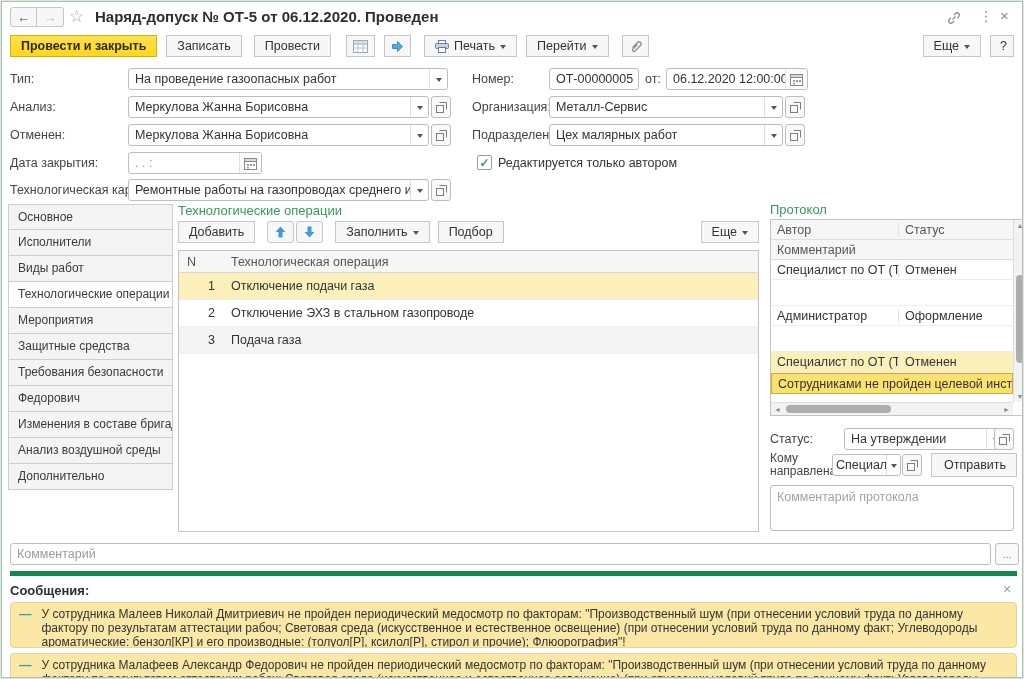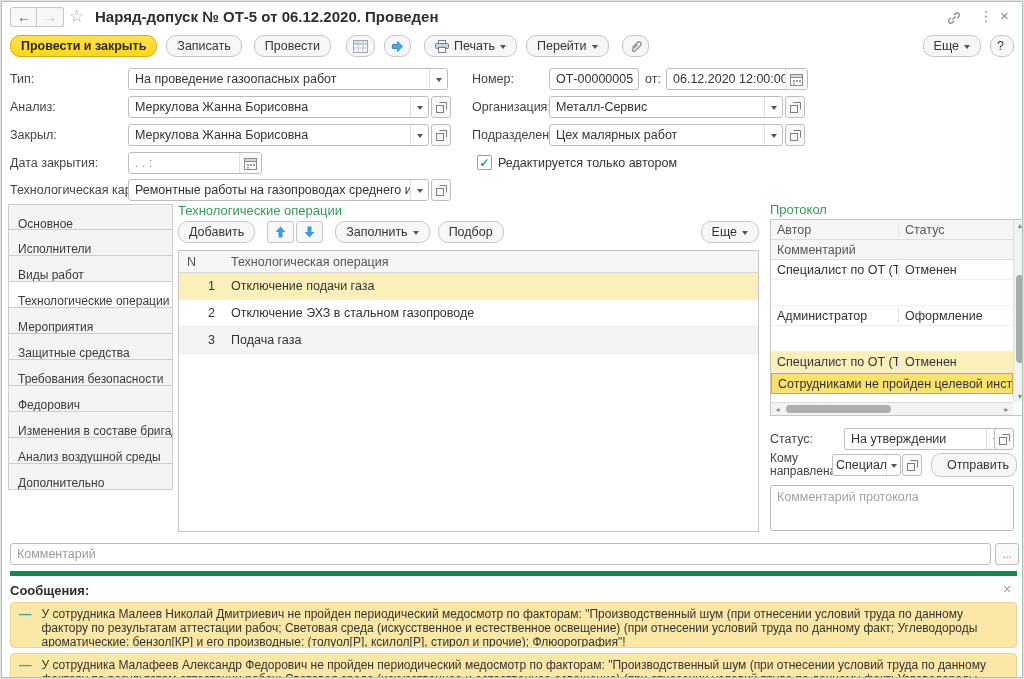--- a/index.html
+++ b/index.html
@@ -16,22 +16,22 @@
   .navbtn.back { border-radius:3px 0 0 3px; color:#444; }
   .navbtn.fwd  { border-radius:0 3px 3px 0; border-left:none; color:#bdbdbd; }
   .star { position:absolute; left:67px; top:4px; font-size:17px; color:#a8a8a8; }
   .wtitle { position:absolute; left:93px; top:6px; font-size:15px; font-weight:bold; color:#2e2e2e; white-space:nowrap; }
   .winicon { position:absolute; top:7px; color:#8a8a8a; cursor:default; }
   .ic-link { left:944px; top:8px; }
   .ic-dots { left:977px; font-size:14px; top:6px; }
   .ic-close{ left:998px; font-size:15px; top:5px; }
 
   
-  .btn { display:inline-flex; align-items:center; justify-content:flex-start; height:22px;
-    padding:0 10px; background:#f7f7f7; border:1px solid #c6c6c6; border-radius:10px;
+  .btn { display:inline-flex; align-items:center; justify-content:flex-end; height:22px;
+    padding:0 10px; background:#f7f7f7; border:1px solid #c6c6c6; border-radius:0;
     font-size:12.5px; color:#333; gap:5px; white-space:nowrap; }
   .btn.primary { background:linear-gradient(#ffe04f,#fed71e); border-color:#d9b200; font-weight:bold; color:#2e2a00; }
   .btn.iconbtn { padding:0 6px; }
   .car { width:0; height:0; border:3.5px solid transparent; border-top:4.5px solid #555; margin-top:4px; }
   .toolbar { position:absolute; top:32px; left:8px; right:8px; height:24px; display:flex; gap:9px; align-items:center; }
   .tb-spacer { flex:1; }
 
   
   .lbl { position:absolute; line-height:22px; color:#444; white-space:nowrap; }
   .fld { position:absolute; height:22px; border:1px solid #bdbdbd; border-radius:3px;
@@ -42,21 +42,21 @@
   .fld .calbtn { width:22px; align-self:stretch; display:flex; align-items:center; justify-content:center; border-left:1px solid #e0e0e0; background:#fafafa; }
   .openbtn { position:absolute; width:20px; height:22px; border:1px solid #bdbdbd; border-radius:3px;
     background:#f9f9f9; display:flex; align-items:center; justify-content:center; }
   .chkrow { position:absolute; display:flex; align-items:center; gap:6px; }
   .chk { width:15px; height:15px; border:1px solid #9c9c9c; border-radius:2px; background:#fff;
     display:flex; align-items:center; justify-content:center; color:#2ba84a; font-weight:bold; font-size:12px; line-height:1; }
 
   
   .sidebar { position:absolute; left:6px; top:202px; width:165px; }
   .sitem { height:26px; border:1px solid #cdcdcd; border-top:none; background:#f4f4f4;
-    padding:12px 9px; font-size:12px; color:#3a3a3a; white-space:nowrap; overflow:hidden; cursor:default; }
+    padding:5px 9px; font-size:12px; color:#3a3a3a; white-space:nowrap; overflow:hidden; cursor:default; }
   .sitem:first-child { border-top:1px solid #cdcdcd; }
   .sitem.active { background:#fff; }
 
   
   .gtitle { position:absolute; font-size:13px; color:#349a5e; }
   .opsbar { position:absolute; left:176px; top:219px; width:581px; display:flex; gap:8px; align-items:center; }
   .arrbtn { width:27px; height:22px; padding:0; display:inline-flex; align-items:center; justify-content:center;
     background:#f7f7f7; border:1px solid #c6c6c6; border-radius:3px; }
   .otable { position:absolute; left:176px; top:248px; width:581px; height:282px; border:1px solid #c4c4c4; background:#fff; }
   .orow { display:flex; height:27px; align-items:center; border-bottom:1px solid #efefef; }
@@ -189,21 +189,21 @@
         <span class="car"></span>
       </div>
   </div>
   <div class="openbtn" style="left:429px; top:94px;">
     <svg width="11" height="11" viewBox="0 0 11 11" fill="none" stroke="#7d7d7d">
         <rect x="0.5" y="3.5" width="7" height="7"></rect>
         <path d="M3.5 0.5 h7 v7"></path>
       </svg>
   </div>
 
-  <div class="lbl" style="left:8px; top:122px;">Закрыл:</div>
+  <div class="lbl" style="left:8px; top:122px;">Отменен:</div>
   <div class="fld" style="left:126px; top:122px; width:301px;">
     <div class="v">Меркулова Жанна Борисовна</div>
     <div class="dd">
         <span class="car"></span>
       </div>
   </div>
   <div class="openbtn" style="left:429px; top:122px;">
     <svg width="11" height="11" viewBox="0 0 11 11" fill="none" stroke="#7d7d7d">
         <rect x="0.5" y="3.5" width="7" height="7"></rect>
         <path d="M3.5 0.5 h7 v7"></path>

